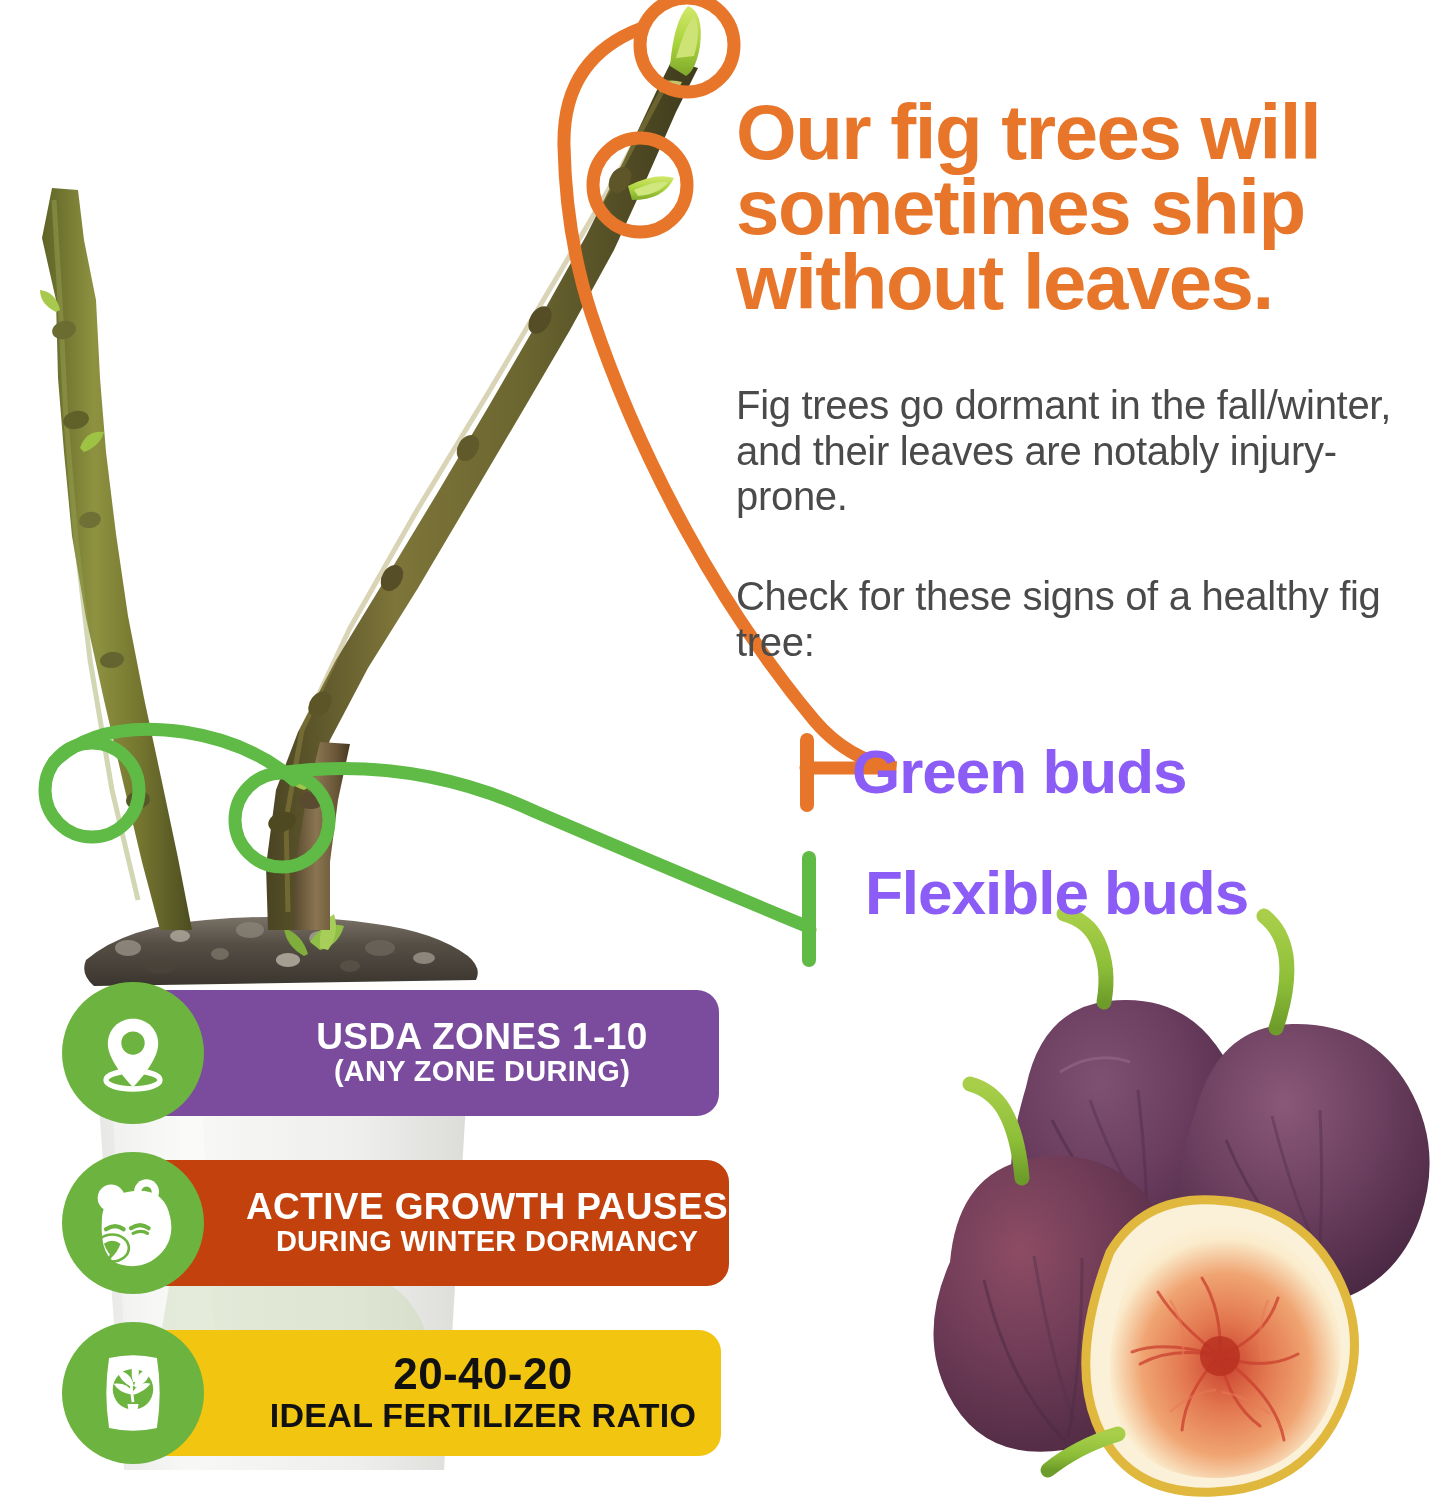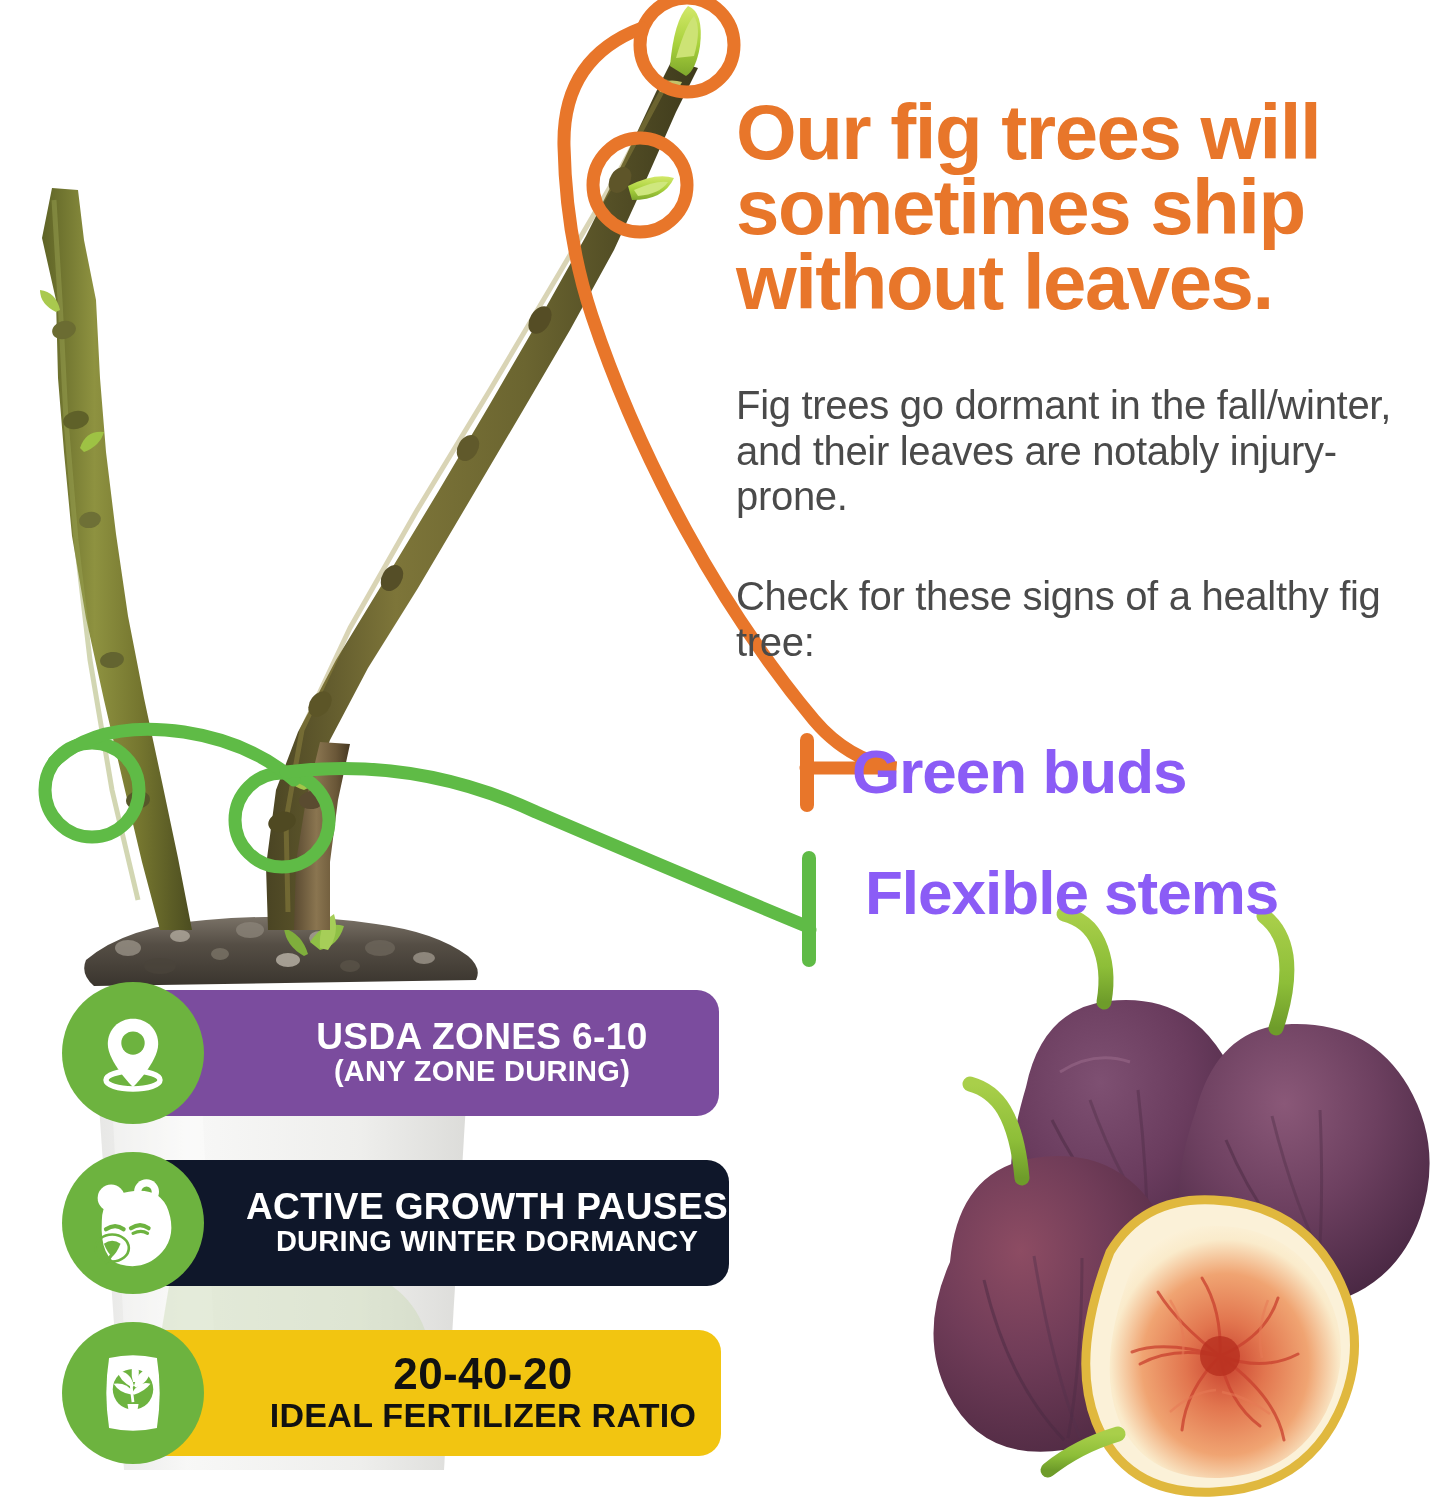--- a/index.html
+++ b/index.html
@@ -88,21 +88,21 @@
     display: flex;
     flex-direction: column;
     align-items: center;
     justify-content: center;
     padding-left: 110px;
     padding-right: 24px;
     box-sizing: border-box;
     text-align: center;
   }
   .badge-1 .badge-bar { width: 560px; background: #7B4C9E; }
-  .badge-2 .badge-bar { width: 570px; background: #0f172a; }
+  .badge-2 .badge-bar { width: 570px; background: #c2410c; }
   .badge-3 .badge-bar { width: 562px; background: #F2C511; }
 
   .badge-title {
     font-size: 37px;
     font-weight: bold;
     letter-spacing: 0.4px;
     line-height: 1.05;
     white-space: nowrap;
   }
   .badge-sub {
@@ -360,25 +360,25 @@
   <div class="headline">
     <div>Our fig trees will</div>
     <div>sometimes ship</div>
     <div>without leaves.</div>
   </div>
 
   <div class="body-para p2">Check for these signs of a healthy fig tree:</div>
   <div class="body-para p1">Fig trees go dormant in the fall/winter, and their leaves are notably injury-prone.</div>
 
   <div class="sign-label s1">Green buds</div>
-  <div class="sign-label s2">Flexible stems</div>
+  <div class="sign-label s2">Flexible buds</div>
 
   <div class="badge badge-1">
     <div class="badge-bar">
-      <div class="badge-title">USDA ZONES 6-10</div>
+      <div class="badge-title">USDA ZONES 1-10</div>
       <div class="badge-sub">(ANY ZONE DURING)</div>
     </div>
     <div class="badge-circle">
       <svg width="90" height="90" viewBox="0 0 100 100">
         <path d="M50 12 C34 12 22 24 22 40 C22 60 50 88 50 88 C50 88 78 60 78 40 C78 24 66 12 50 12 Z" fill="#ffffff"></path>
         <circle cx="50" cy="39" r="13" fill="#6DB33F"></circle>
         <ellipse cx="50" cy="80" rx="30" ry="10" fill="none" stroke="#ffffff" stroke-width="6"></ellipse>
       </svg>
     </div>
   </div>

